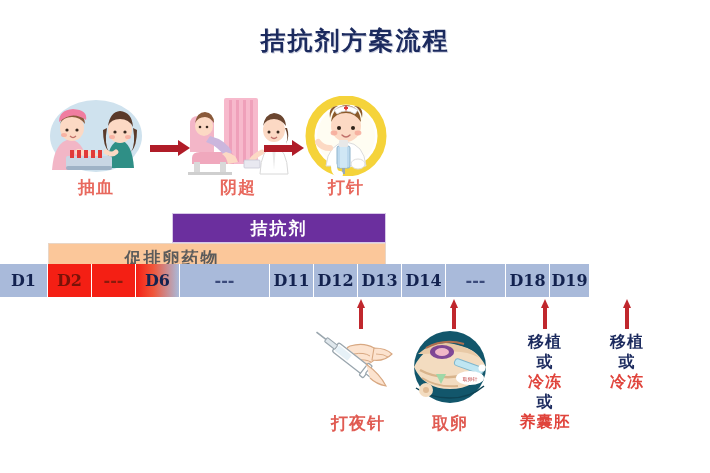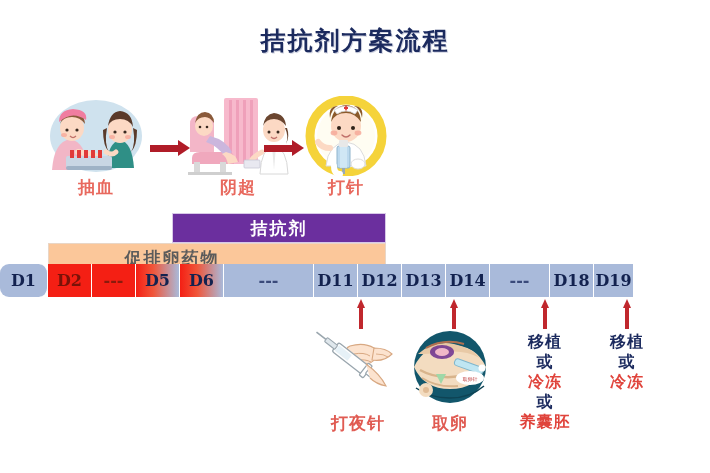--- a/index.html
+++ b/index.html
@@ -296,31 +296,28 @@
 
   <div class="bar bar-antagonist">
     <span class="bar-label">拮抗剂</span>
   </div>
 
   <div class="bar bar-stimulation">
     <span class="bar-label">促排卵药物</span>
   </div>
 
   <div class="timeline" id="timeline" style="width: 678px;">
-      <div class="day blue" style="width: 48px; border-radius: 9px;">
+      <div class="day blue" style="width: 48px;">
         <span>D1</span>
       </div>
       <div class="day red" style="width: 44px;">
         <span>D2</span>
       </div>
       <div class="day red dash" style="width: 44px;">
         <span>---</span>
-      </div>
-      <div class="day fade-rb" style="width: 44px;">
-        <span>D5</span>
       </div>
       <div class="day fade-rb" style="width: 44px;">
         <span>D6</span>
       </div>
       <div class="day blue dash" style="width: 90px;">
         <span>---</span>
       </div>
       <div class="day blue" style="width: 44px;">
         <span>D11</span>
       </div>

